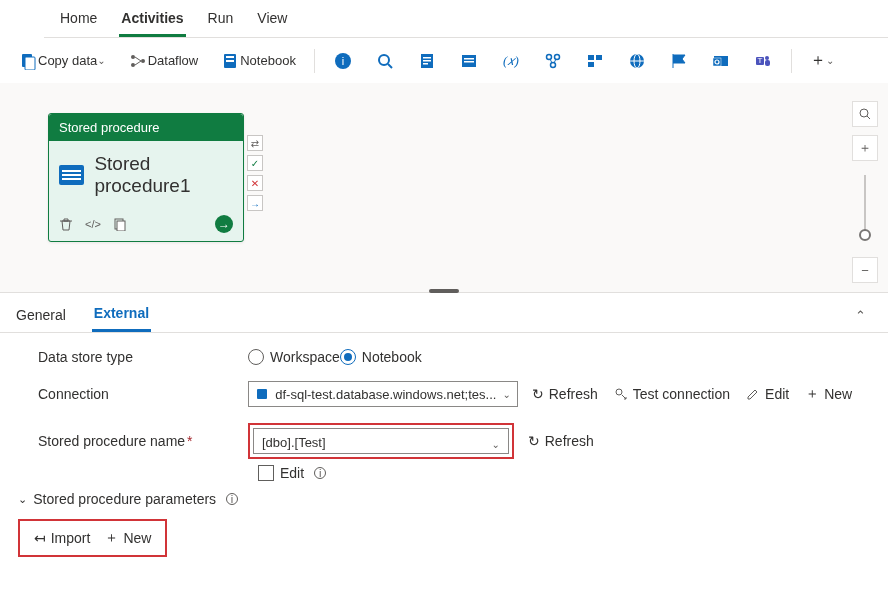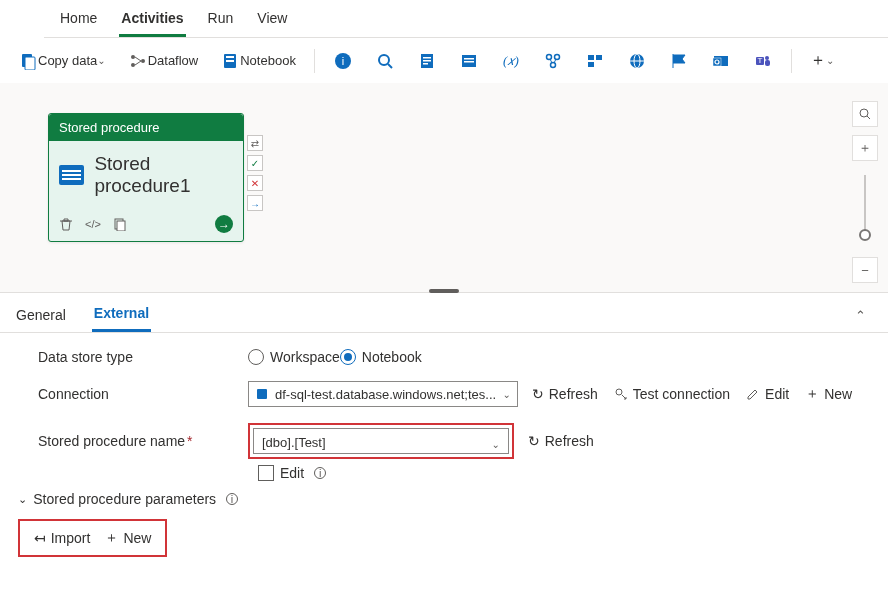--- a/index.html
+++ b/index.html
@@ -38,21 +38,21 @@
 
 .settings-body{padding:16px 18px 8px; font-size:14px;}
 .row{display:flex;align-items:center;margin-bottom:16px;margin-left:20px;}
 .row .label{width:210px;}
 .req{color:#a4262c;margin-left:2px;}
 .radios{display:flex;align-items:center;}
 .radio{display:flex;align-items:center;gap:6px;cursor:pointer;}
 .radio-circle{width:16px;height:16px;border:1px solid #605e5c;border-radius:50%;display:flex;align-items:center;justify-content:center;}
 .radio.selected .radio-circle{border-color:#0f6cbd;}
 .radio.selected .radio-circle::after{content:"";width:8px;height:8px;border-radius:50%;background:#0f6cbd;}
-.conn-select{display:flex;align-items:center;gap:6px;border:1px solid #8a8886;padding:3px 6px;width:270px;height:26px;cursor:pointer;}
+.conn-select{display:flex;align-items:center;gap:6px;border:1px solid #8a8886;padding:3px 6px;width:270px;height:26px;cursor:pointer;text-align:center;}
 .conn-select .txt{flex:1;white-space:nowrap;overflow:hidden;text-overflow:ellipsis;font-size:13px;}
 .actions{display:flex;gap:16px;margin-left:14px;}
 .link-btn{display:flex;align-items:center;gap:5px;cursor:pointer;color:#323130;}
 .sp-select{display:flex;align-items:flex-end;border:1px solid #8a8886;padding:3px 8px;width:256px;height:26px;cursor:pointer;}
 .sp-select .txt{flex:1;font-size:13px;}
 .red-box{border:2px solid #d13438;padding:3px;}
 .checkbox{display:flex;align-items:center;gap:6px;margin-top:6px;margin-left:240px;}
 .checkbox-box{width:16px;height:16px;border:1px solid #605e5c;}
 .info-i{font-size:11px;border:1px solid #605e5c;border-radius:50%;width:12px;height:12px;display:inline-flex;align-items:center;justify-content:center;margin-left:4px;color:#605e5c;}
 .section-hdr{display:flex;align-items:center;gap:6px;margin:10px 0 12px;cursor:pointer;}

